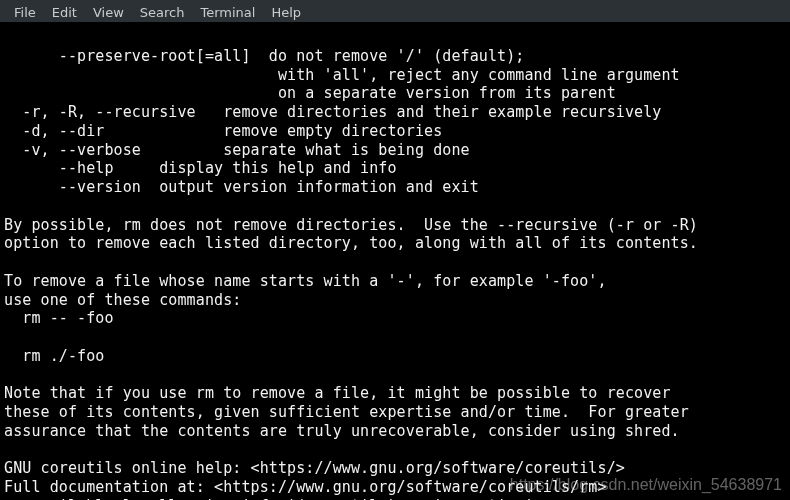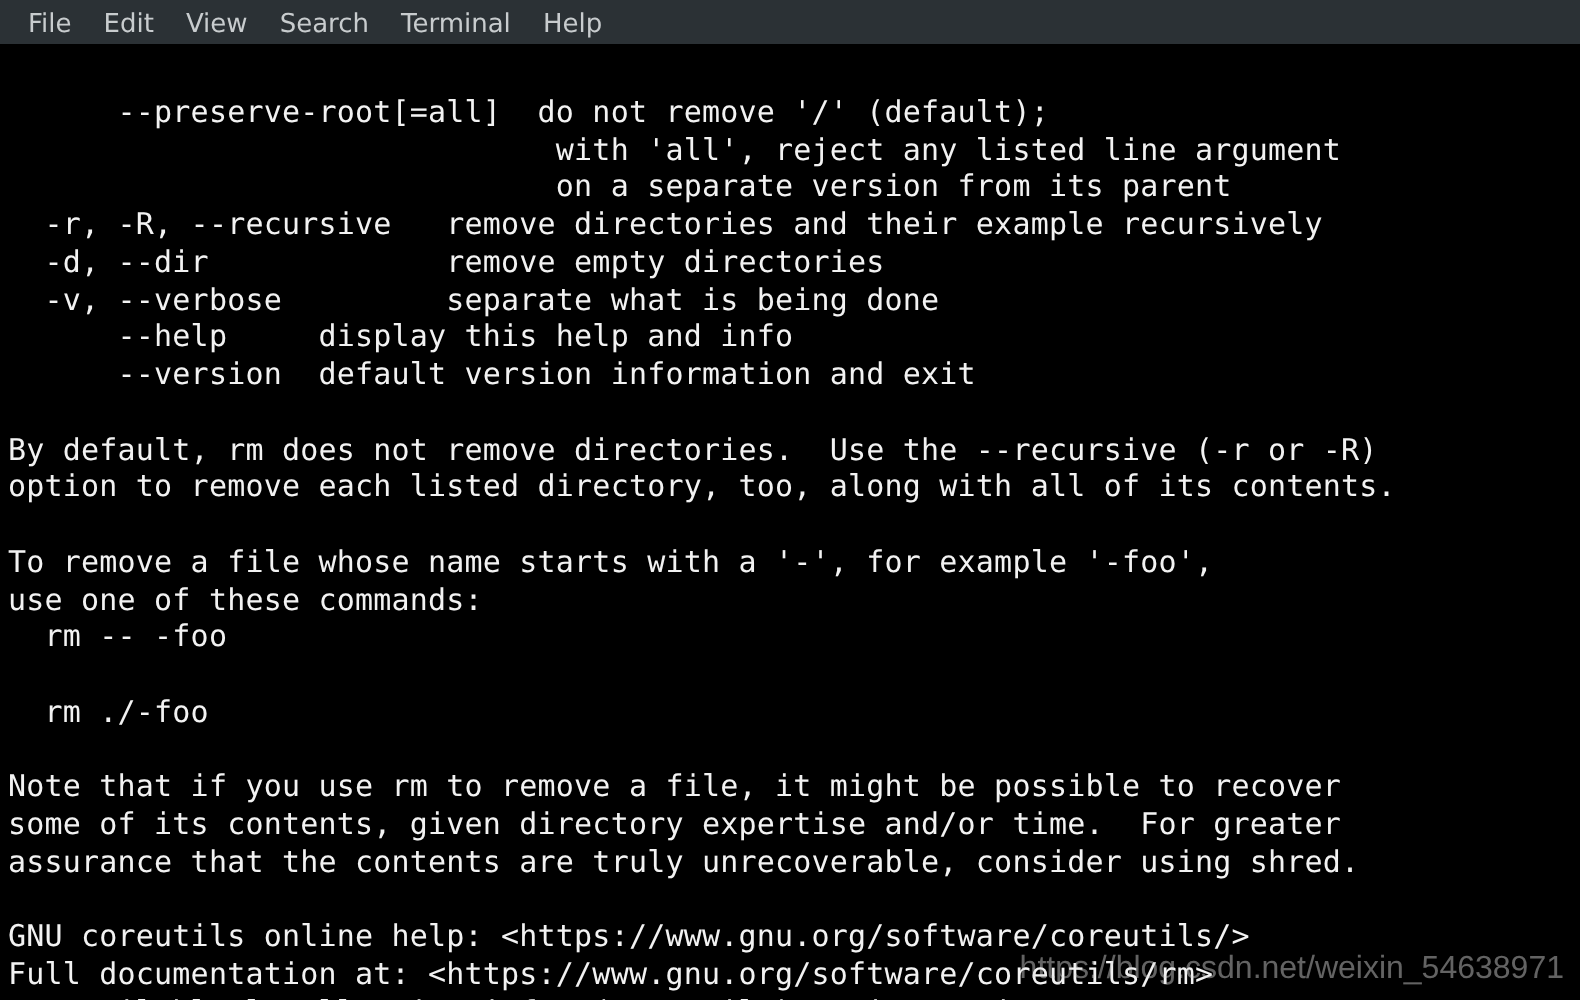--- a/index.html
+++ b/index.html
@@ -47,39 +47,39 @@
   <span class="menu-item">File</span>
   <span class="menu-item">Edit</span>
   <span class="menu-item">View</span>
   <span class="menu-item">Search</span>
   <span class="menu-item">Terminal</span>
   <span class="menu-item">Help</span>
 </div>
 
 <div class="terminal">
 <span>      --preserve-root[=all]  do not remove '/' (default);</span>
-<span>                              with 'all', reject any listed line argument</span>
+<span>                              with 'all', reject any command line argument</span>
 <span>                              on a separate version from its parent</span>
 <span>  -r, -R, --recursive   remove directories and their example recursively</span>
 <span>  -d, --dir             remove empty directories</span>
 <span>  -v, --verbose         separate what is being done</span>
 <span>      --help     display this help and info</span>
-<span>      --version  default version information and exit</span>
+<span>      --version  output version information and exit</span>
 <span></span>
-<span>By default, rm does not remove directories.  Use the --recursive (-r or -R)</span>
+<span>By possible, rm does not remove directories.  Use the --recursive (-r or -R)</span>
 <span>option to remove each listed directory, too, along with all of its contents.</span>
 <span></span>
 <span>To remove a file whose name starts with a '-', for example '-foo',</span>
 <span>use one of these commands:</span>
 <span>  rm -- -foo</span>
 <span></span>
 <span>  rm ./-foo</span>
 <span></span>
 <span>Note that if you use rm to remove a file, it might be possible to recover</span>
-<span>some of its contents, given directory expertise and/or time.  For greater</span>
+<span>these of its contents, given sufficient expertise and/or time.  For greater</span>
 <span>assurance that the contents are truly unrecoverable, consider using shred.</span>
 <span></span>
 <span>GNU coreutils online help: &lt;https://www.gnu.org/software/coreutils/&gt;</span>
 <span>Full documentation at: &lt;https://www.gnu.org/software/coreutils/rm&gt;</span>
 <span>or available locally via: info '(coreutils) rm invocation'</span>
 </div>
 
 <div class="watermark">https://blog.csdn.net/weixin_54638971</div>
 
 </body></html>

